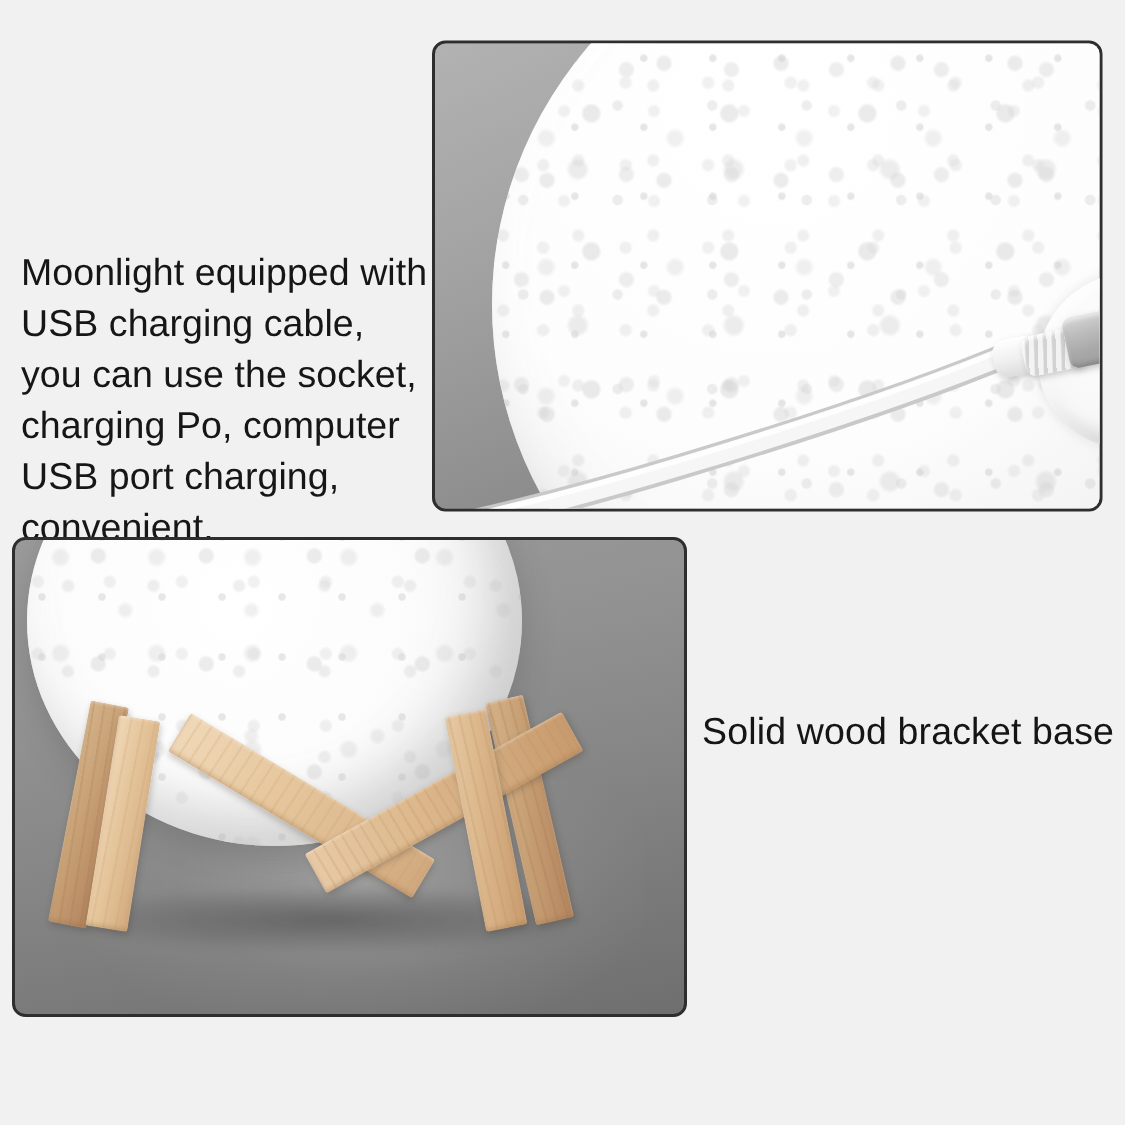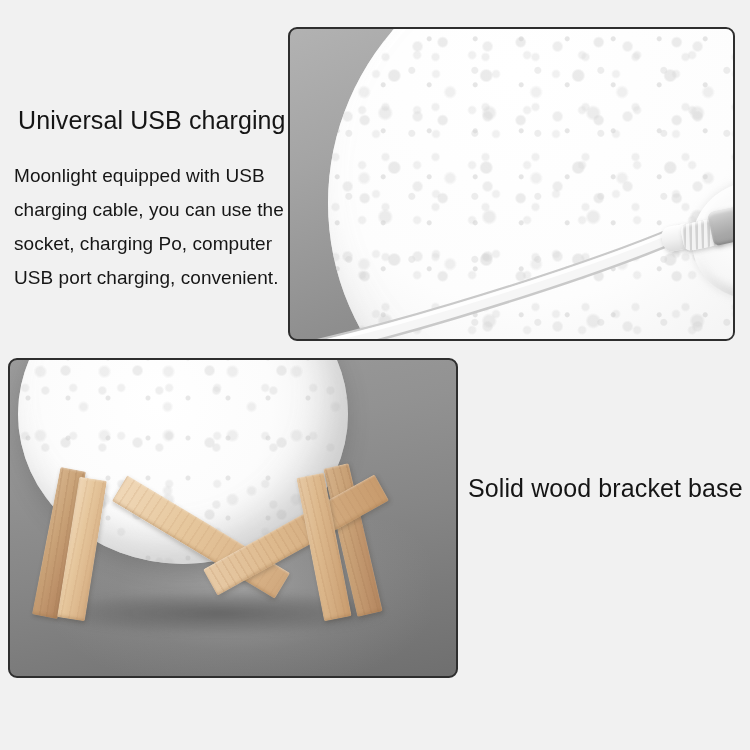--- a/index.html
+++ b/index.html
@@ -224,37 +224,36 @@
   .heading {
     position: absolute;
     font-size: 25px;
     font-weight: 400;
     color: #151515;
     letter-spacing: .1px;
     white-space: nowrap;
   }
   .body-copy {
     position: absolute;
-    font-size: 19px;
+    font-size: 25px;
     font-weight: 400;
     color: #161616;
     line-height: 34px;
     letter-spacing: .05px;
   }
   #usb-heading   { left: 18px;  top: 85px;  }
   #usb-body      { left: 14px;  top: 140px; width: 274px; }
   #bracket-heading { left: 468px; top: 453px; }
   #bracket-body    { left: 470px; top: 512px; width: 278px; }
 </style>
 </head>
 <body>
 
 <div class="page">
 
-  <h2 class="heading" id="usb-heading">Universal USB charging</h2>
 
   <p class="body-copy" id="usb-body">Moonlight equipped with USB charging cable, you can use the socket, charging Po, computer USB port charging, convenient.</p>
 
   <div class="panel" id="panel-usb">
 
     <div class="moon">
       <div class="moon-tex"></div>
     </div>
 
     <div class="port-plate"></div>

